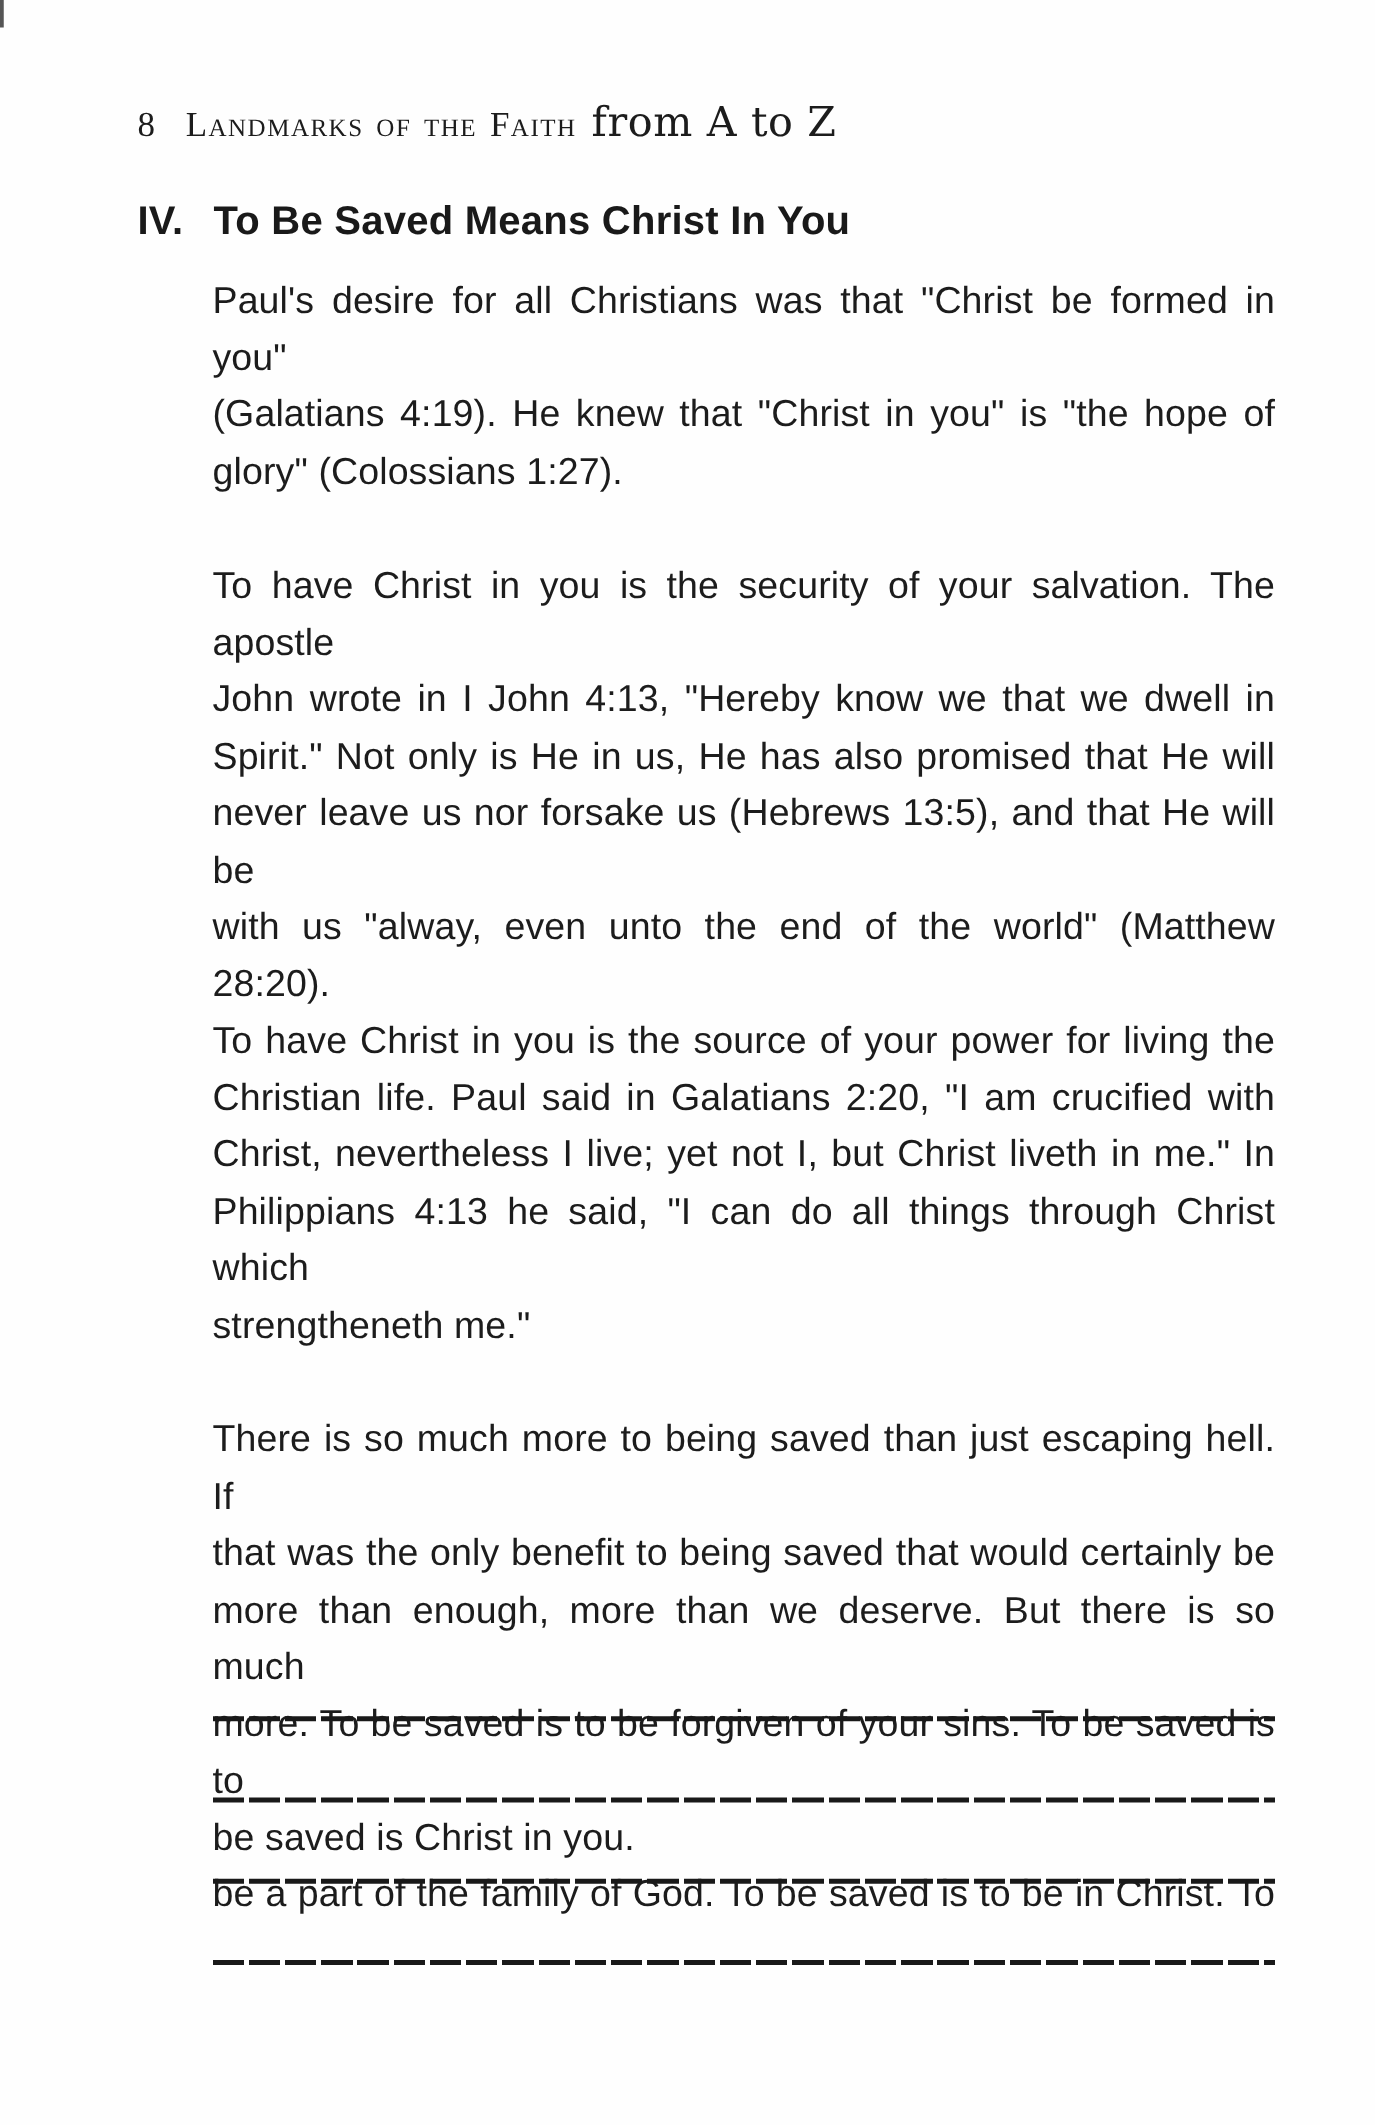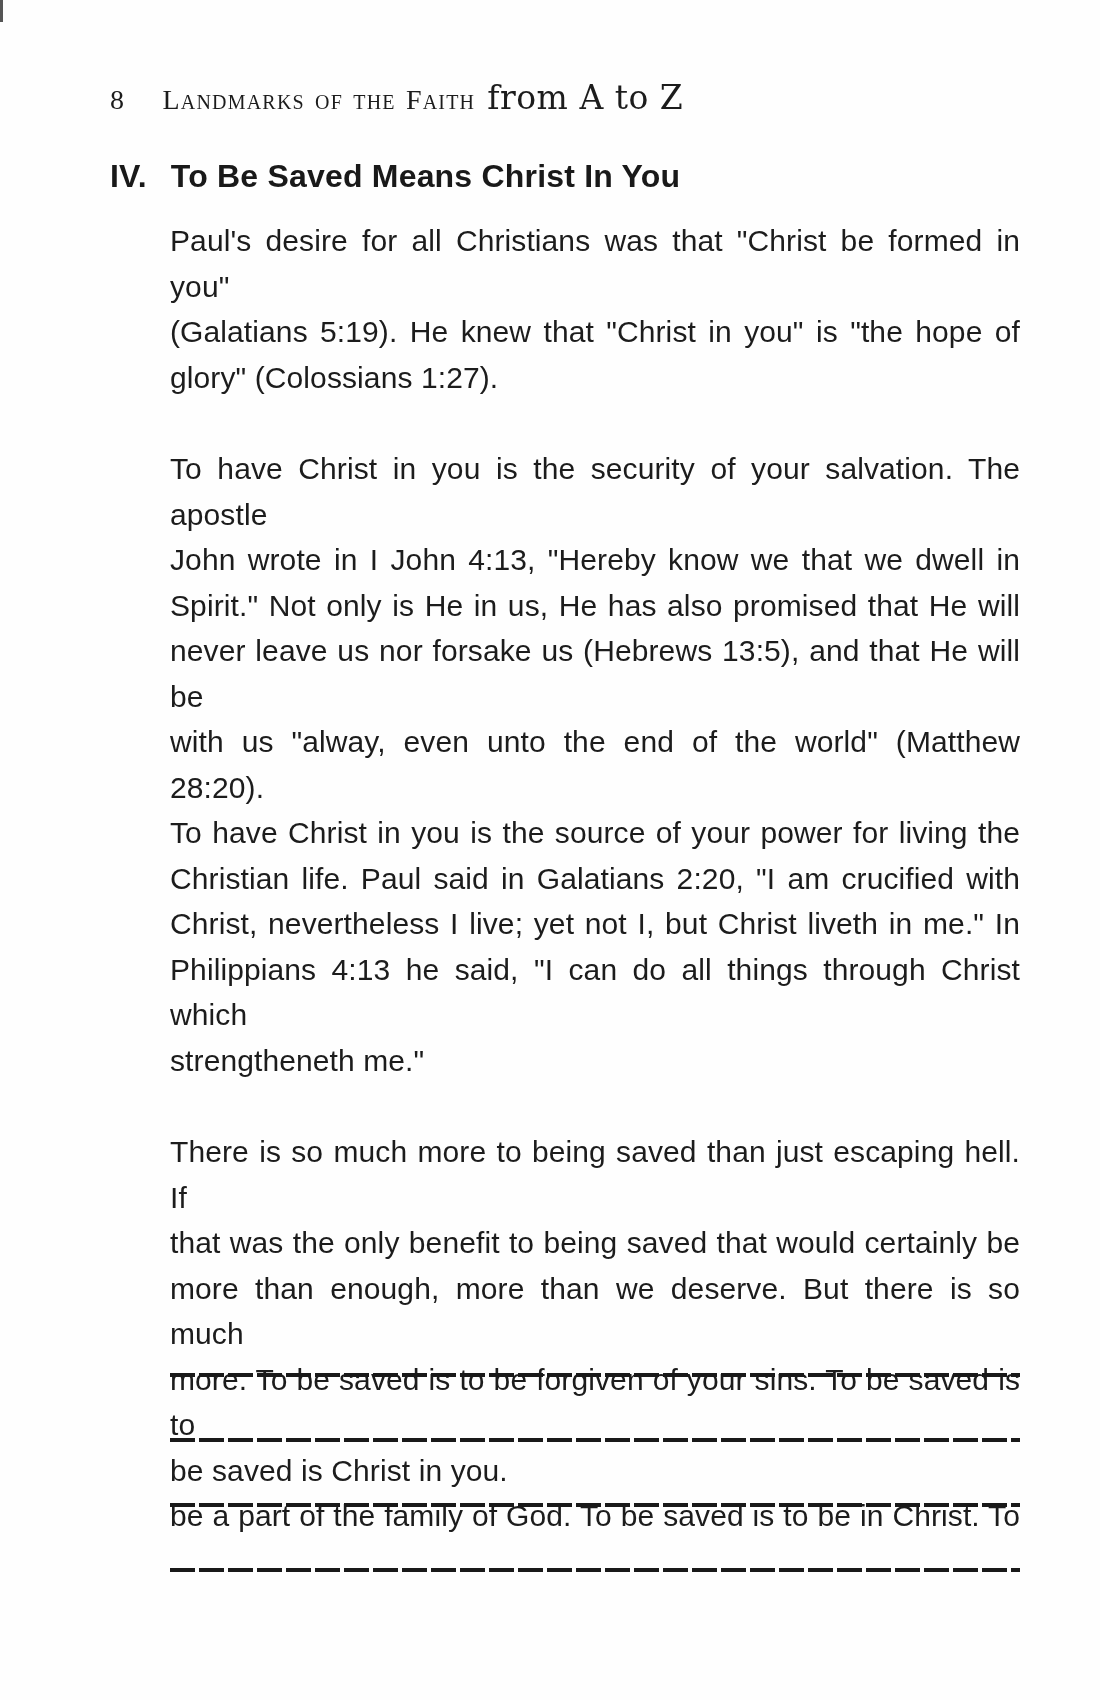--- a/index.html
+++ b/index.html
@@ -29,21 +29,21 @@
     top: 78px;
     display: flex;
     align-items: baseline;
     font-family: "Liberation Serif", "DejaVu Serif", serif;
   }
   .pagenum {
     font-size: 28px;
     letter-spacing: 0.5px;
   }
   .header-title {
-    margin-left: 38px;
+    margin-left: 24px;
     font-variant: small-caps;
     font-variant-caps: small-caps;
     font-size: 28px;
     letter-spacing: 1.2px;
     word-spacing: 2px;
   }
   .header-suffix {
     margin-left: 12px;
     font-family: "DejaVu Serif", serif;
     font-size: 33px;
@@ -114,21 +114,21 @@
   </div>
 
   <h1 class="section-heading">
     <span class="sec-num">IV.</span>
     <span class="sec-title">To Be Saved Means Christ In You</span>
   </h1>
 
   <div class="body-block">
     <div class="para">
         <div class="para-line">Paul's desire for all Christians was that "Christ be formed in you"</div>
-        <div class="para-line">(Galatians 5:19).  He knew that "Christ in you" is "the hope of</div>
+        <div class="para-line">(Galatians 4:19).  He knew that "Christ in you" is "the hope of</div>
         <div class="para-line last">glory" (Colossians 1:27).</div>
       </div>
     <div class="para">
         <div class="para-line">To have Christ in you is the security of your salvation.  The apostle</div>
         <div class="para-line">John wrote in I John 4:13, "Hereby know we that we dwell in</div>
         <div class="para-line">Spirit."  Not only is He in us, He has also promised that He will</div>
         <div class="para-line">never leave us nor forsake us (Hebrews 13:5), and that He will be</div>
         <div class="para-line">with us "alway, even unto the end of the world" (Matthew 28:20).</div>
         <div class="para-line">To have Christ in you  is the source of your power for living the</div>
         <div class="para-line">Christian life.  Paul said in Galatians 2:20, "I am crucified with</div>

